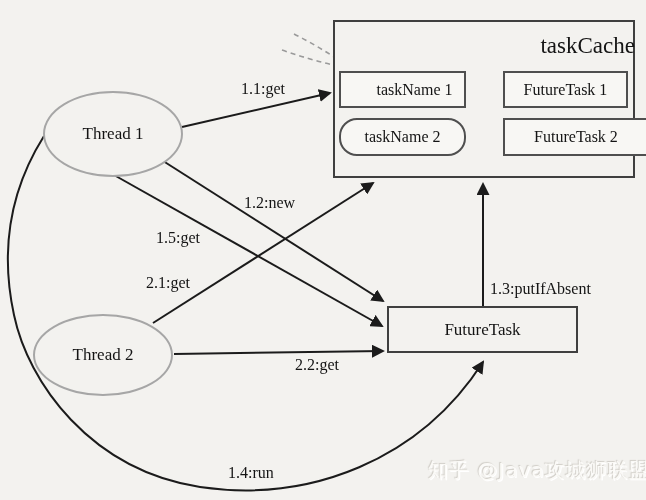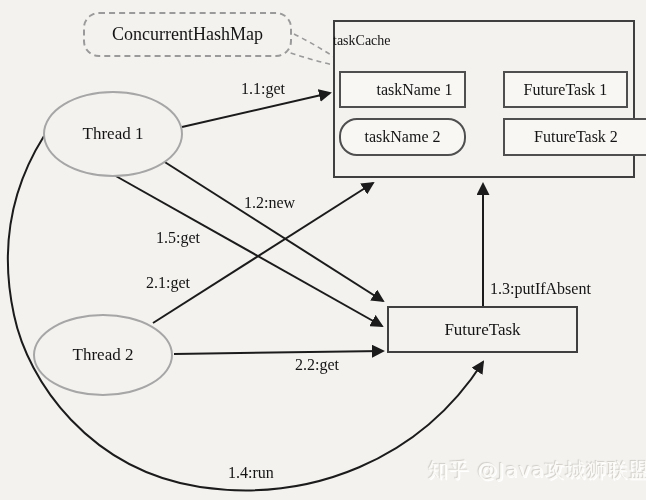--- a/index.html
+++ b/index.html
@@ -13,21 +13,21 @@
   .node{position:absolute;z-index:2;box-sizing:border-box;display:flex;align-items:center;justify-content:center;}
   .callout{
     left:83px;top:12px;width:209px;height:45px;
     border:2px dashed #9a9a9a;border-radius:16px;
     font-size:18px;background:#f3f2ef;
   }
   .cachebox{
     left:333px;top:20px;width:302px;height:158px;
     border:2px solid #3f3f3f;background:#f3f2ef;
   }
-  .cachetitle{position:absolute;z-index:3;left:333px;top:33px;width:302px;text-align:left;font-size:14px;}
+  .cachetitle{position:absolute;z-index:3;left:333px;top:33px;width:302px;text-align:right;font-size:23px;}
   .innerbox{
     position:absolute;z-index:3;box-sizing:border-box;
     border:2px solid #4f4f4f;background:#f8f7f4;
     display:flex;align-items:center;justify-content:center;font-size:16px;
   }
   .ftbox{
     left:387px;top:306px;width:191px;height:47px;
     border:2px solid #3f3f3f;background:#f3f2ef;font-size:17px;justify-content:center;
   }
   .ellipse{
@@ -78,23 +78,20 @@
     <line x1="174" y1="354" x2="383" y2="351" stroke="#1b1b1b" stroke-width="2" marker-end="url(#ah)"></line>
 
     <line x1="483" y1="306" x2="483" y2="184" stroke="#1b1b1b" stroke-width="2" marker-end="url(#ah)"></line>
 
     <path d="M 44 136 C 10 190, 0 250, 14 315 C 28 382, 90 470, 200 487 C 310 503, 420 460, 483 362" fill="none" stroke="#1b1b1b" stroke-width="2" marker-end="url(#ah)"></path>
 
     <line x1="472" y1="89" x2="497" y2="89" stroke="#1b1b1b" stroke-width="2" marker-start="url(#ah)" marker-end="url(#ah)"></line>
     <line x1="472" y1="137" x2="497" y2="137" stroke="#1b1b1b" stroke-width="2" marker-start="url(#ah)" marker-end="url(#ah)"></line>
   </svg>
 
-  <div class="node callout">
-    <span>ConcurrentHashMap</span>
-  </div>
 
   <div class="node cachebox"></div>
   <div class="cachetitle">taskCache</div>
 
   <div class="innerbox" style="left:339px;top:71px;width:127px;height:37px;padding-left:24px;">taskName 1</div>
   <div class="innerbox" style="left:503px;top:71px;width:125px;height:37px;">FutureTask 1</div>
   <div class="innerbox" style="left:339px;top:118px;width:127px;height:38px;border-radius:18px;">taskName 2</div>
   <div class="innerbox" style="left:503px;top:118px;width:146px;height:38px;">FutureTask 2</div>
 
   <div class="node ellipse thread1">

